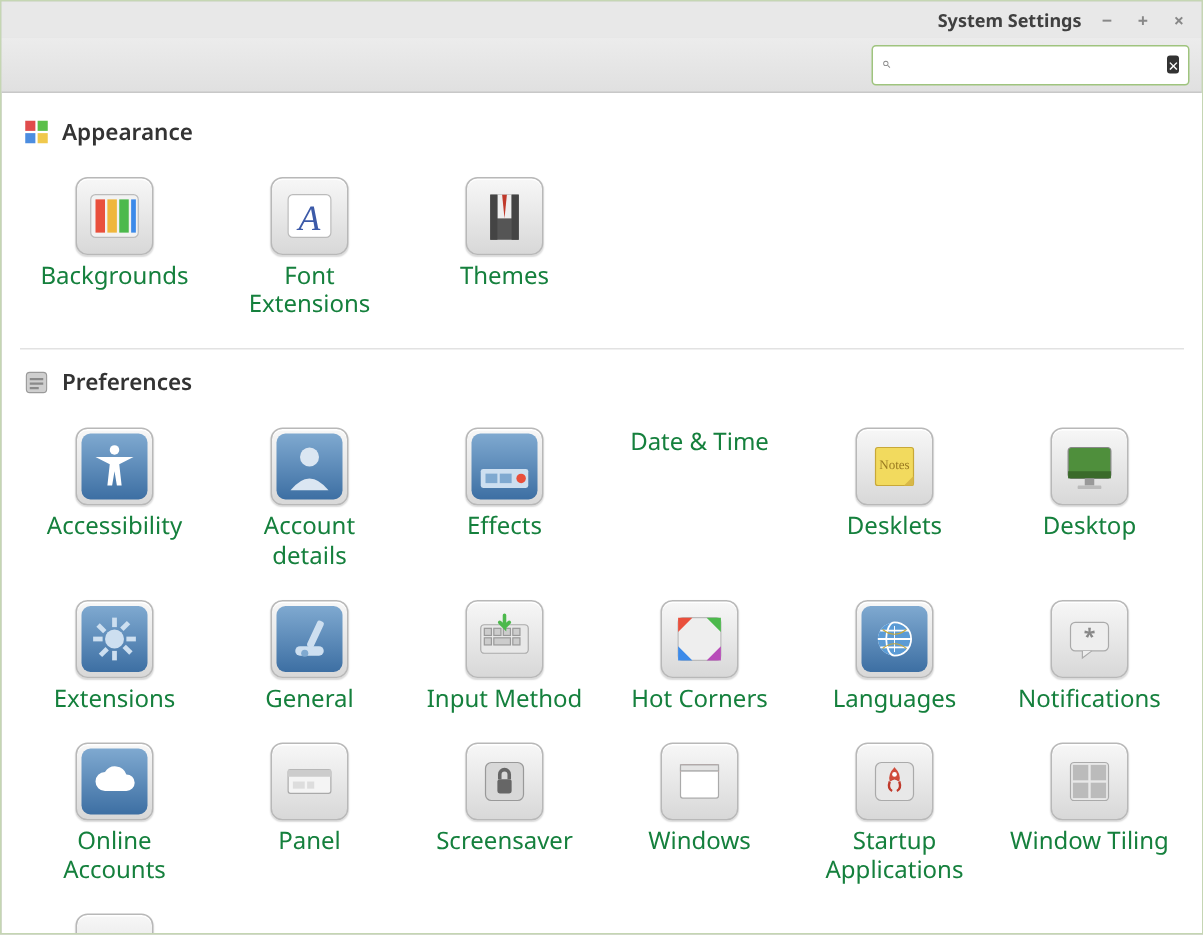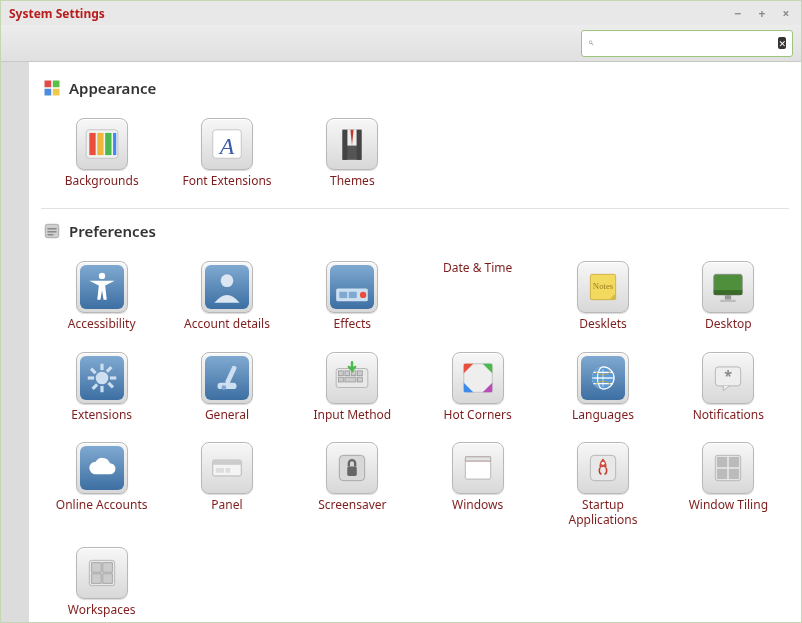--- a/index.html
+++ b/index.html
@@ -18,21 +18,21 @@
   
   .titlebar {
     height: 24px;
     background: #e8e8e8;
     display: flex;
     align-items: center;
     padding: 0 8px;
     color: #8a8a8a;
     font-size: 12px;
   }
-  .titlebar .title { flex: 1; text-align: left; font-weight: bold; color:#b91c1c; }
+  .titlebar .title { flex: 1; text-align: right; font-weight: bold; color:#404040; }
   .titlebar .win-btn { width: 14px; text-align: center; cursor: pointer; color: #888; margin-left: 10px; font-weight: bold;}
   
   .toolbar {
     height: 37px;
     background: linear-gradient(#ececec,#e0e0e0);
     border-bottom: 1px solid #c8c8c8;
     display: flex;
     align-items: center;
     justify-content: flex-end;
     padding: 0 8px;
@@ -64,21 +64,20 @@
     display:flex;align-items:center;justify-content:center;
     font-size:9px;
     cursor:pointer;
   }
   
   .content {
     flex:1;
     background:#fff;
     overflow-y:auto;
     padding: 12px 6px 6px 6px;
-    margin-left: 28px;
   }
   .section-header {
     display:flex;
     align-items:center;
     gap:8px;
     padding: 4px 8px 10px 8px;
   }
   .section-header .sh-icon {
     width:18px;height:18px;
     display:inline-flex;
@@ -117,22 +116,22 @@
     position:relative;
     margin-bottom:4px;
   }
   .icon-box.framed {
     background: linear-gradient(#f7f7f7,#d8d8d8);
     border:1px solid #b8b8b8;
     box-shadow: inset 0 1px 0 #fff, 0 1px 1px rgba(0,0,0,0.15);
   }
   .icon-box svg { width:38px;height:38px; }
   .item-label {
-    font-size:12px;
-    color:#7f1d1d;
+    font-size:16px;
+    color:#15803d;
     line-height:1.2;
     max-width:110px;
   }
   
   .tile-blue { background: linear-gradient(#7fa9d0,#3d6fa3); border-radius:6px; width:44px;height:44px; display:flex;align-items:center;justify-content:center;}
 </style>
 </head>
 <body>
 
 <div class="titlebar">

